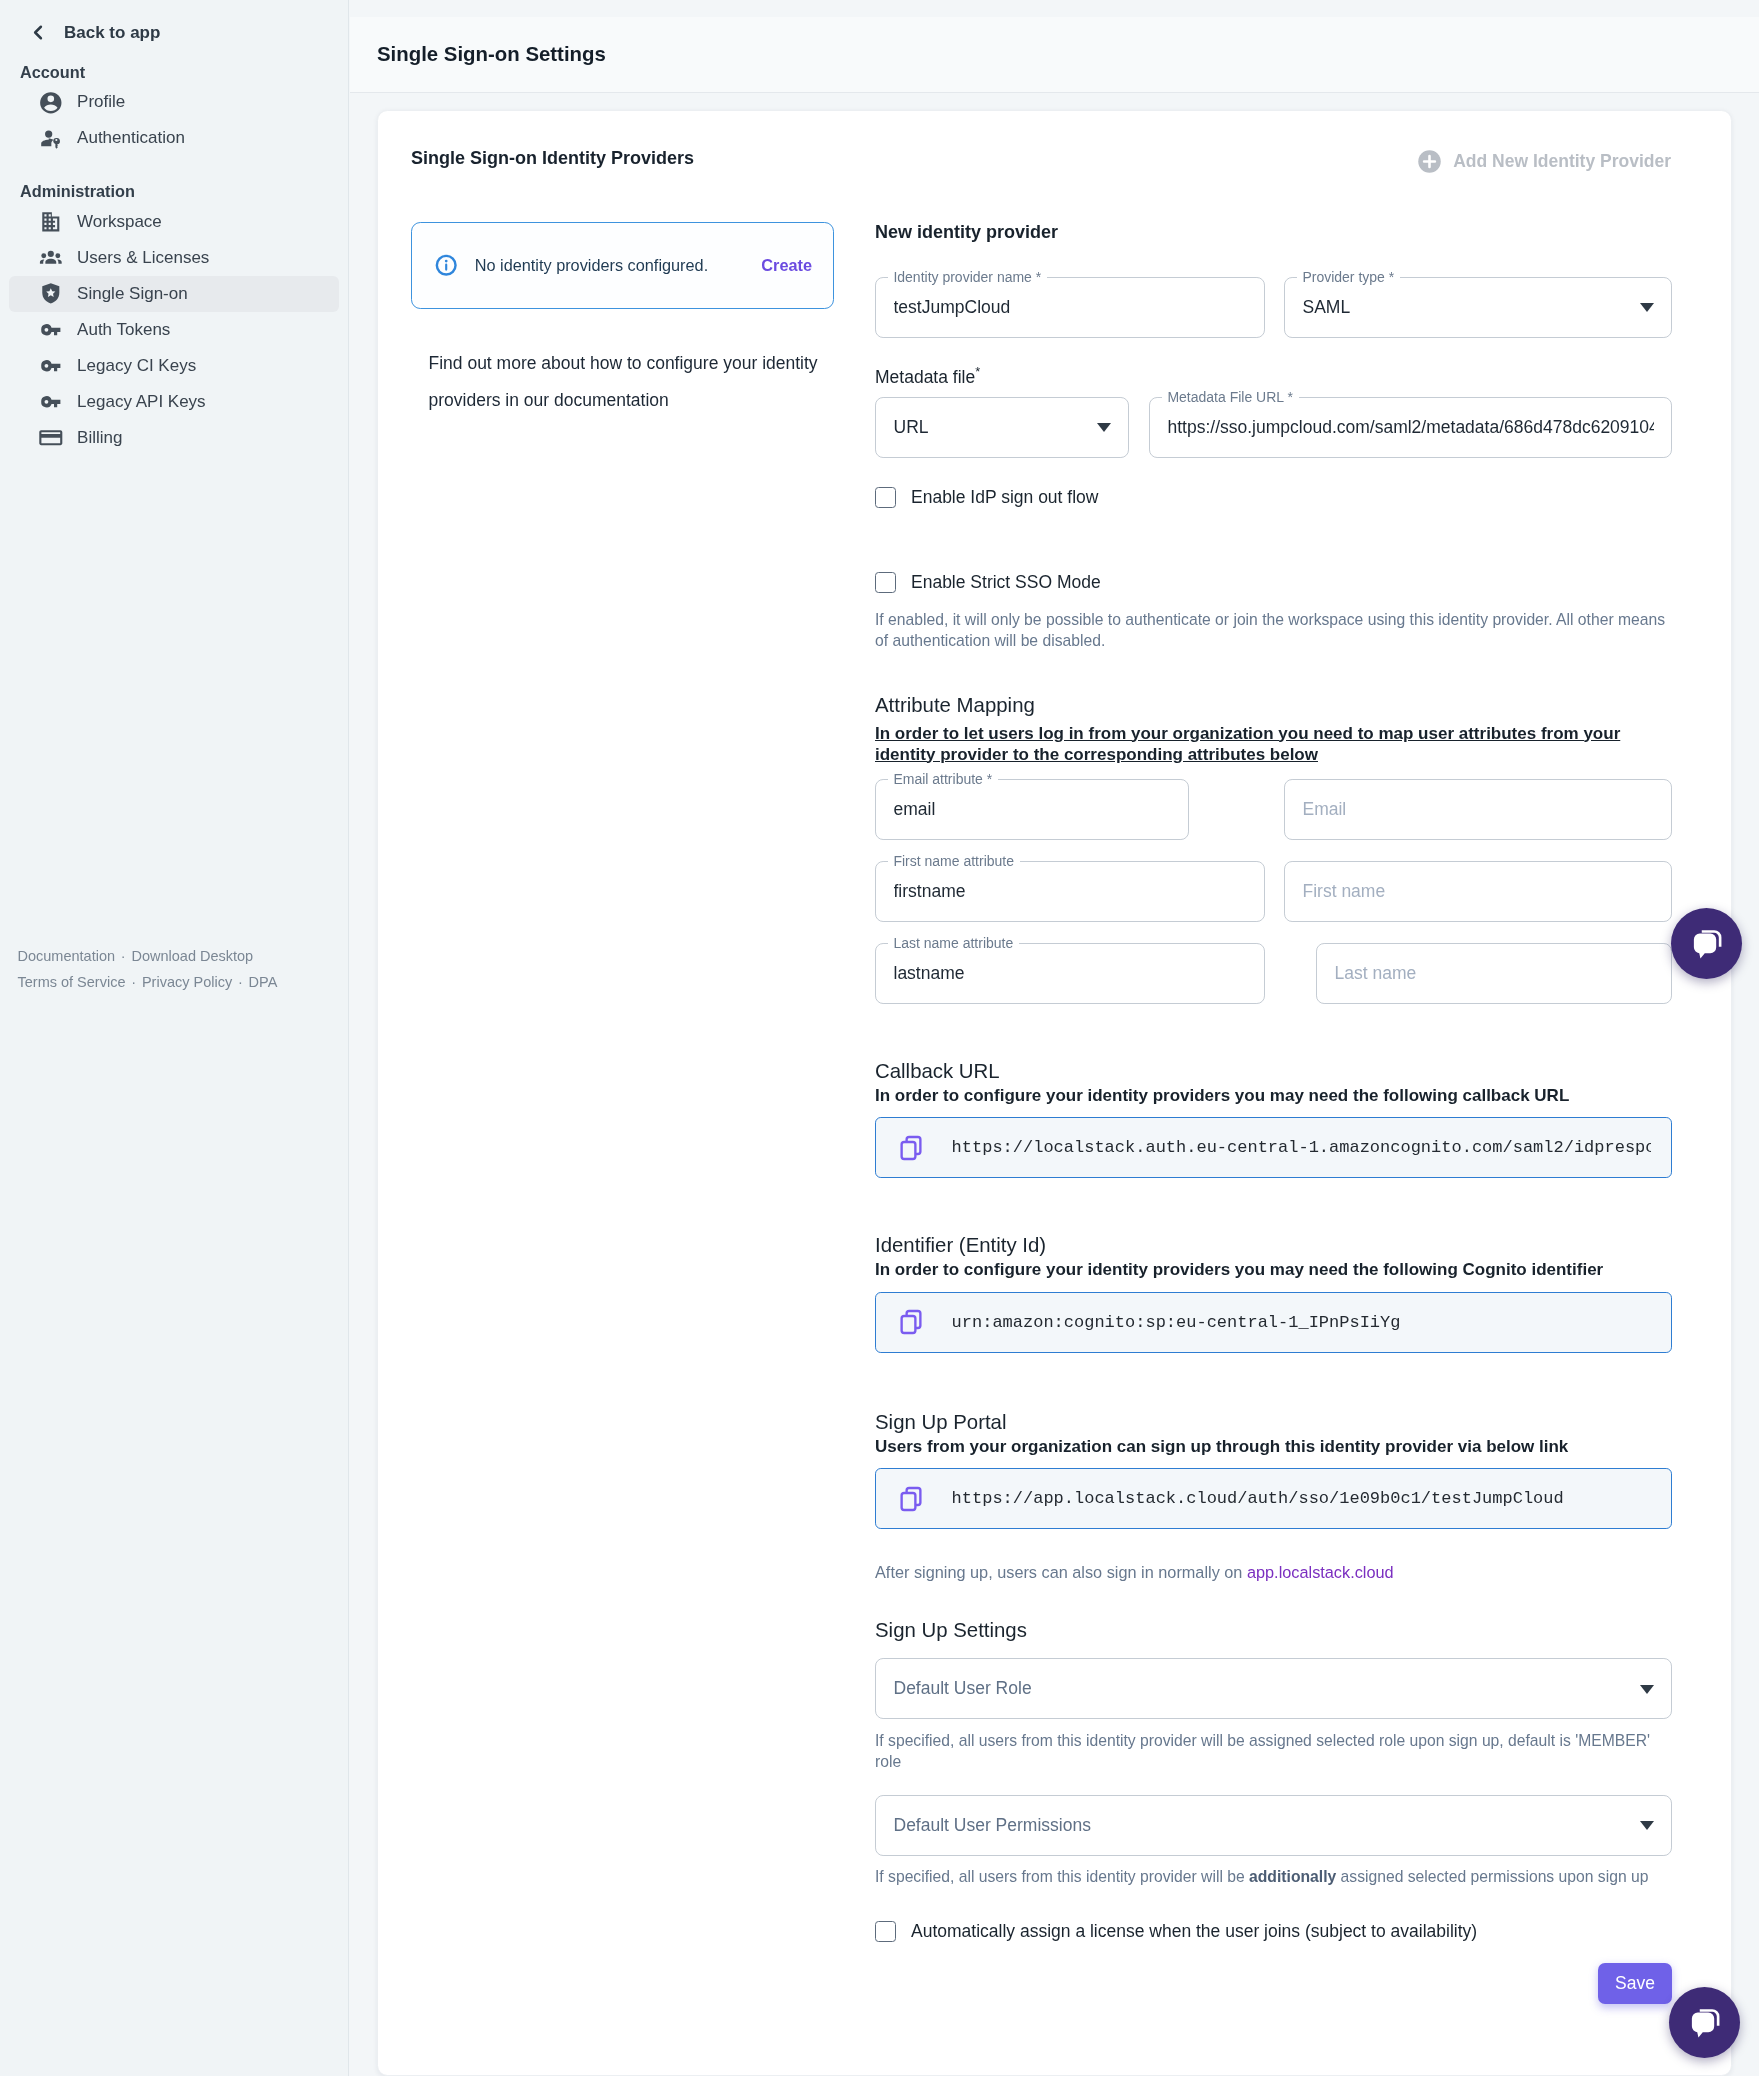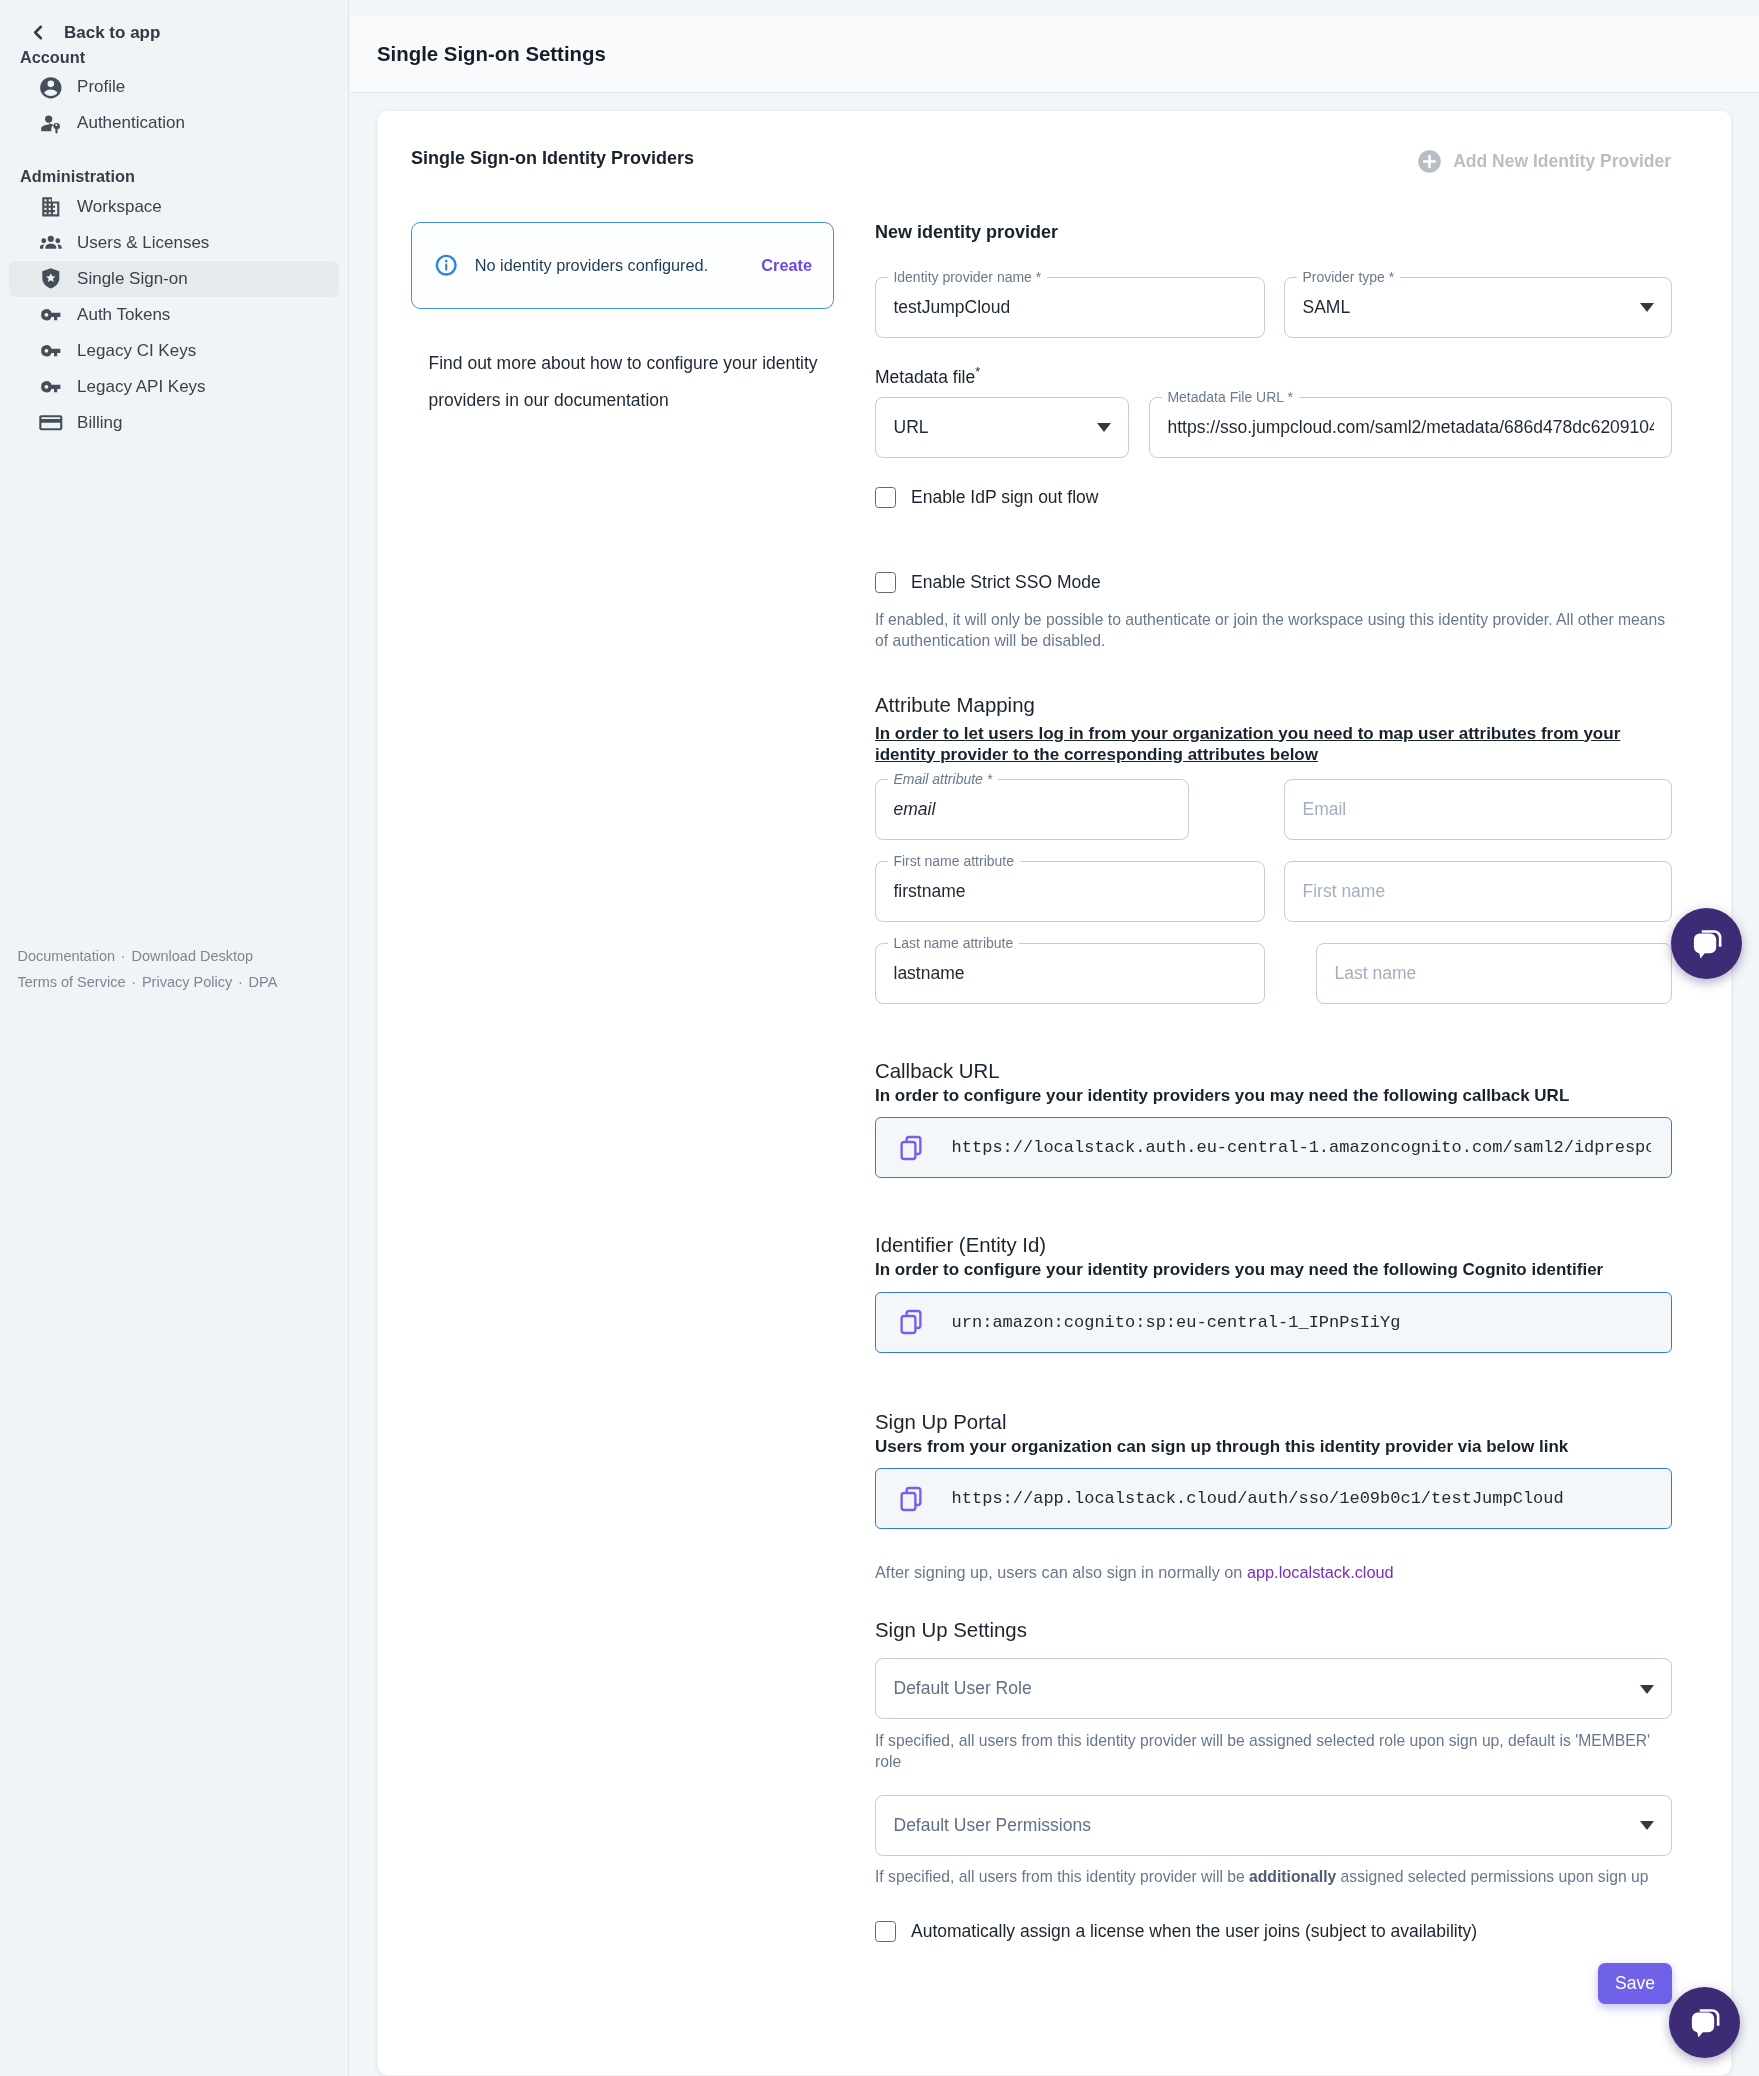--- a/index.html
+++ b/index.html
@@ -89,21 +89,21 @@
 <div class="sidebar">
   <div class="back-row">
     <span class="chev">
       <svg viewBox="0 0 24 24" width="23" height="23">
           <path d="M14.5 6l-6 6 6 6" fill="none" stroke="#2e3a46" stroke-width="2.6" stroke-linecap="round" stroke-linejoin="round"></path>
         </svg>
     </span>
     <span class="back-label">Back to app</span>
   </div>
 
-  <div class="sec-label" style="margin-top:1px;">Account</div>
+  <div class="sec-label" style="margin-top:16px;">Account</div>
 
   <div class="nav-item">
     <span class="nicon">
       <svg viewBox="0 0 24 24" width="25.6" height="25.6">
           <path fill="#454f59" d="M12 2a10 10 0 1 0 0 20 10 10 0 0 0 0-20zm0 3.2a3.1 3.1 0 1 1 0 6.2 3.1 3.1 0 0 1 0-6.2zm0 14.5c-2.6 0-4.9-1.2-6.3-3.1 1.4-1.9 4-2.9 6.3-2.9s4.9 1 6.3 2.9a7.9 7.9 0 0 1-6.3 3.1z"></path>
         </svg>
     </span>
     <span class="nlabel">Profile</span>
   </div>
   <div class="nav-item">
@@ -259,21 +259,21 @@
           <span class="cbox"></span>
           <span class="cb-label">Enable Strict SSO Mode</span>
         </div>
         <div class="helper" style="margin-top:16.3px;">If enabled, it will only be possible to authenticate or join the workspace using this identity provider. All other means of authentication will be disabled.</div>
 
         <div class="h-section" style="margin-top:41px;">Attribute Mapping</div>
         <div class="desc-bold" style="margin-top:3.5px;text-decoration:underline;">In order to let users log in from your organization you need to map user attributes from your identity provider to the corresponding attributes below</div>
 
 
         <div class="frow" style="margin-top:14px;">
-          <div class="field" style="width:314px;font-style:italic;">
+          <div class="field" style="width:314px;">
             <span class="flabel">Email attribute *</span>
             <span class="value">email</span>
           </div>
           <div class="field" style="width:388px;">
             <span class="value ph">Email</span>
           </div>
         </div>
 
         <div class="frow" style="margin-top:21px;">
           <div class="field" style="width:390px;">

